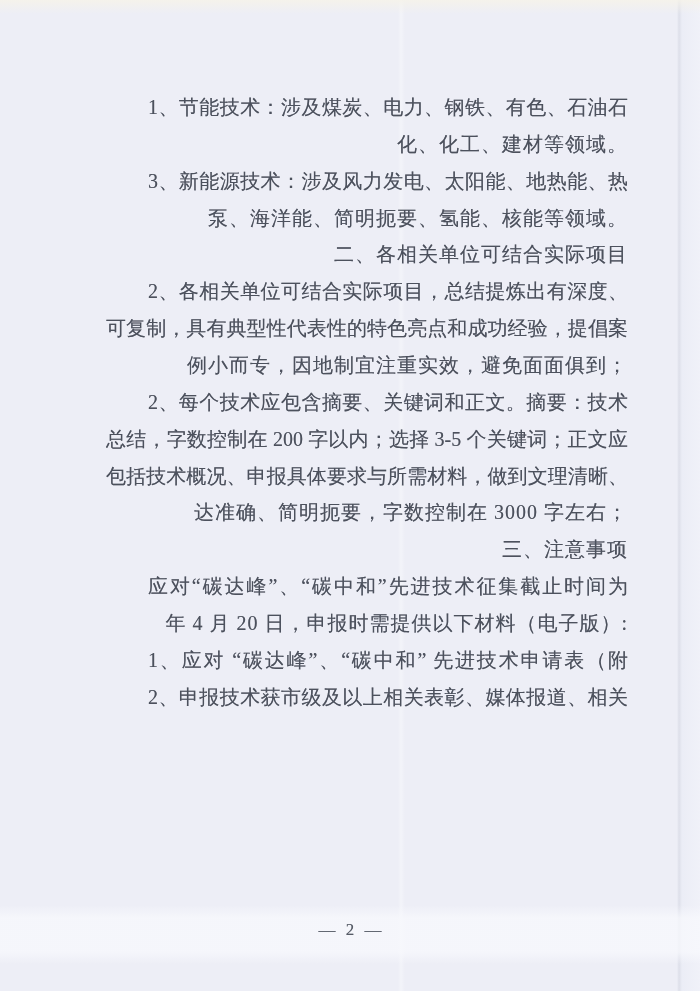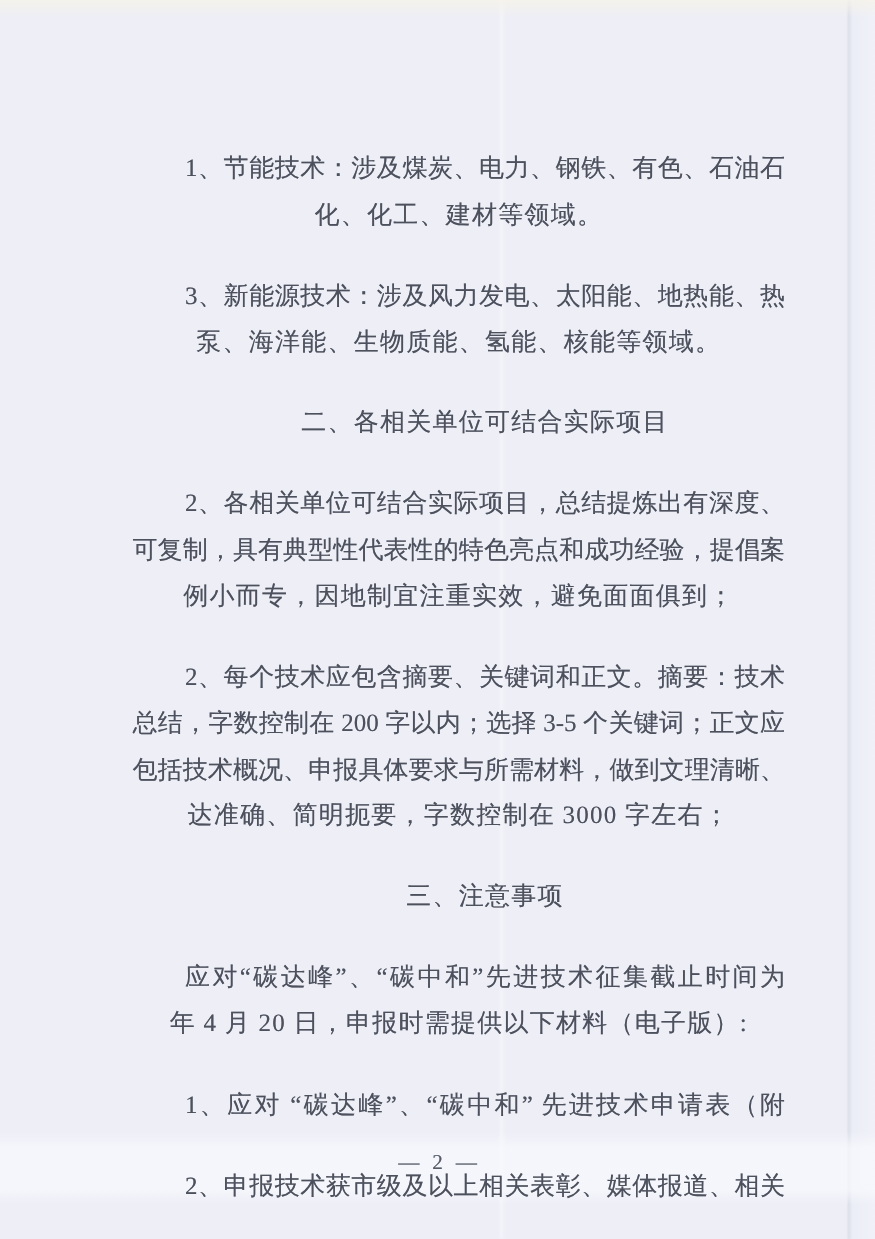--- a/index.html
+++ b/index.html
@@ -36,31 +36,31 @@
     color: #4c515d;
     font-size: 20px;
     text-shadow: 0 0 0.5px rgba(76, 81, 93, 0.55);
   }
   .para { margin: 0; padding: 0; }
   .line {
     height: 36.86px;
     line-height: 36.86px;
     letter-spacing: 1px;
     white-space: nowrap;
-    text-align: center;
+    text-align: right;
   }
   .line.fill {
     white-space: normal;
     letter-spacing: normal;
     text-align: justify;
     text-align-last: justify;
     text-justify: inter-character;
     overflow: hidden;
   }
-  .line.indent { text-indent: 42px; margin-top: 28px; }
+  .line.indent { text-indent: 42px; }
   .footer {
     position: absolute;
     top: 920px;
     left: 0;
     width: 700px;
     text-align: center;
     font-size: 17px;
     line-height: 20px;
     color: #565b66;
     word-spacing: 6px;
@@ -75,21 +75,21 @@
   <div class="text-block">
 
     <div class="para">
       <div class="line indent fill">1、节能技术：涉及煤炭、电力、钢铁、有色、石油石</div>
       <div class="line">化、化工、建材等领域。</div>
     </div>
 
 
     <div class="para">
       <div class="line indent fill">3、新能源技术：涉及风力发电、太阳能、地热能、热</div>
-      <div class="line">泵、海洋能、生物质能、氢能、核能等领域。</div>
+      <div class="line">泵、海洋能、简明扼要、氢能、核能等领域。</div>
     </div>
 
     <div class="para">
       <div class="line indent">二、各相关单位可结合实际项目</div>
     </div>
 
     <div class="para">
       <div class="line indent fill">2、各相关单位可结合实际项目，总结提炼出有深度、</div>
       <div class="line fill">可复制，具有典型性代表性的特色亮点和成功经验，提倡案</div>
       <div class="line">例小而专，因地制宜注重实效，避免面面俱到；</div>

